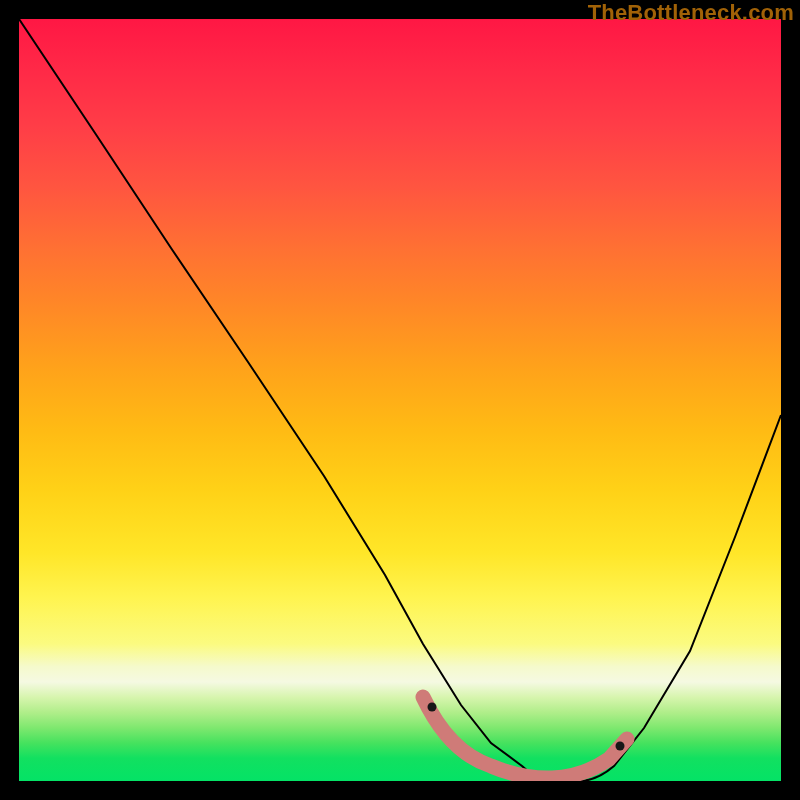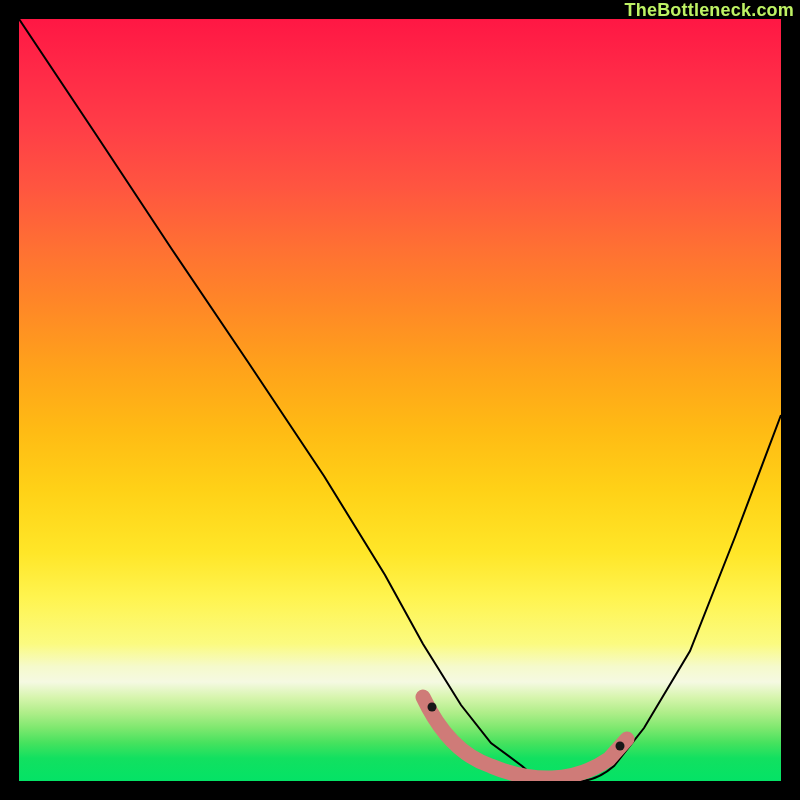--- a/index.html
+++ b/index.html
@@ -23,21 +23,21 @@
       #f5facc 85%,
       #f5f9e2 87%,
       #d7f5ae 89%,
       #b0ee8a 91%,
       #7fe86f 93%,
       #46e25e 95%,
       #12e060 97%,
       #08e264 99%,
       #04e266 100%);
   }
-  .watermark{position:absolute;right:6px;top:0;color:#bef264;font-size:18px;font-weight:600;letter-spacing:.2px;z-index:20}
+  .watermark{position:absolute;right:6px;top:0;color:#a16207;font-size:22px;font-weight:600;letter-spacing:.2px;z-index:20}
   svg.curve{position:absolute;left:19px;top:19px;width:762px;height:762px;z-index:10}
   
   .band{stroke:#cf7b78;stroke-width:15;stroke-linecap:round;fill:none}
   .line{stroke:#000;stroke-width:2;fill:none}
   .dot{fill:#171717}
 </style>
 </head>
 <body>
 
 <div class="frame"></div>

